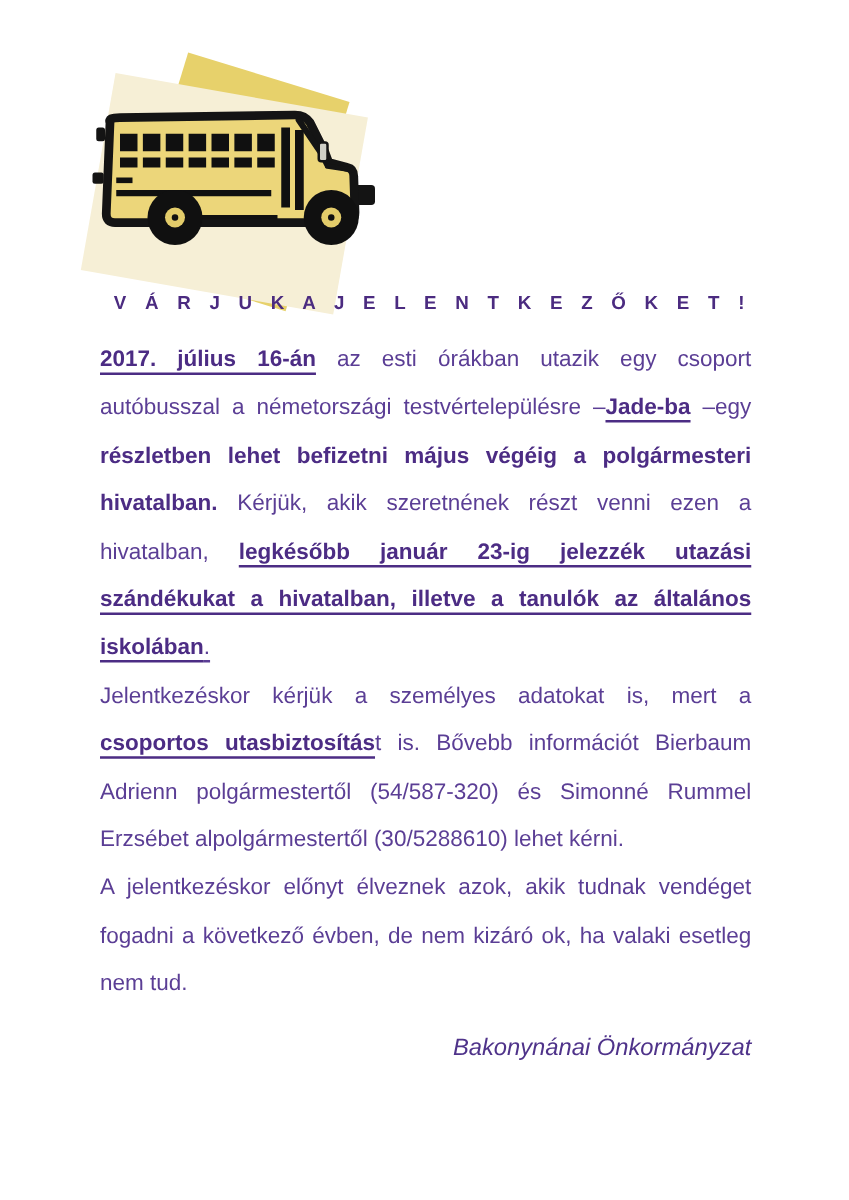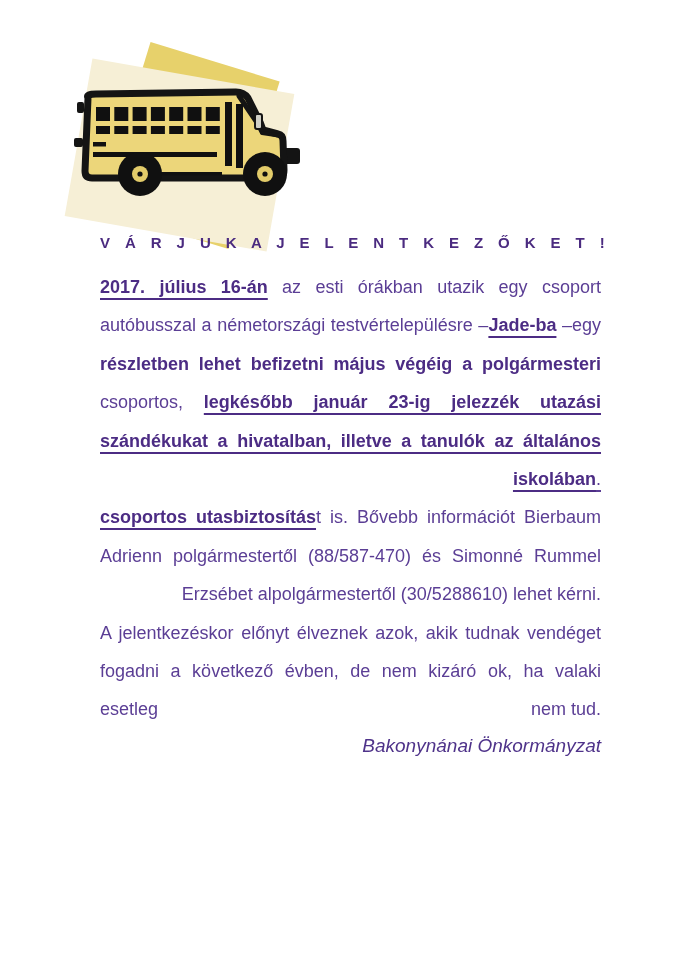--- a/index.html
+++ b/index.html
@@ -38,56 +38,56 @@
   .bus-svg {
     position: absolute;
     left: 12px; top: 56px;
     z-index: 3;
   }
 
   
   .content {
     position: relative;
     z-index: 4;
-    padding: 0 78px 0 100px;
+    padding: 0 78px 0 80px;
     color: #5b3e95;
   }
   .headline {
     margin-top: 231px;
     line-height: 24px;
     font-size: 15px;
     font-weight: 700;
     letter-spacing: 5.4px;
     text-align: right;
     color: #4b2b80;
     white-space: nowrap;
   }
   .body-lines { margin-top: 13px; }
   .line {
     height: 38.4px;
     line-height: 38.4px;
     font-size: 18px;
-    text-align: right;
+    text-align: left;
     overflow: visible;
   }
   .line.just {
     text-align: justify;
     text-align-last: justify;
   }
   .line span { white-space: normal; }
   .b { font-weight: 700; color: #4c2c84; }
   .u {
     text-decoration: underline;
     text-decoration-thickness: 2px;
     text-underline-offset: 5px;
     text-decoration-color: #4c2c84;
   }
   span.u:not(.b) { text-decoration-color: #5b3e95; }
   .signature {
-    margin-top: 1px;
+    margin-top: 18px;
     line-height: 32px;
     font-size: 19px;
     font-style: italic;
     text-align: right;
     color: #4f338a;
   }
 </style>
 </head>
 <body>
 
@@ -144,25 +144,27 @@
       <circle cx="193" cy="88" r="2.6" fill="#101010"></circle>
     </svg>
   </div>
 
   <div class="content">
     <div class="headline">V Á R J U K   A   J E L E N T K E Z Ő K E T !</div>
     <div class="body-lines">
         <div class="line just"><span class="b u">2017. július 16-án</span><span> az esti órákban utazik egy csoport</span></div>
         <div class="line just"><span>autóbusszal a németországi testvértelepülésre –</span><span class="b u">Jade-ba</span><span> –egy</span></div>
         <div class="line just"><span class="b">részletben lehet befizetni május végéig a polgármesteri</span></div>
-        <div class="line just"><span>csoportos, </span><span class="b u">legkésőbb január 23-ig jelezzék utazási</span></div>
+        <div class="line just"><span class="b">hivatalban.</span><span> Kérjük, akik szeretnének részt venni ezen a</span></div>
+        <div class="line just"><span>hivatalban, </span><span class="b u">legkésőbb január 23-ig jelezzék utazási</span></div>
         <div class="line just"><span class="b u">szándékukat a hivatalban, illetve a tanulók az általános</span></div>
         <div class="line"><span class="b u">iskolában</span><span class="u">.</span></div>
+        <div class="line just"><span>Jelentkezéskor kérjük a személyes adatokat is, mert a</span></div>
         <div class="line just"><span class="b u">csoportos utasbiztosítás</span><span>t is. Bővebb információt Bierbaum</span></div>
-        <div class="line just"><span>Adrienn polgármestertől (88/587-470) és Simonné Rummel</span></div>
+        <div class="line just"><span>Adrienn polgármestertől (54/587-320) és Simonné Rummel</span></div>
         <div class="line"><span>Erzsébet alpolgármestertől (30/5288610) lehet kérni.</span></div>
         <div class="line just"><span>A jelentkezéskor előnyt élveznek azok, akik tudnak vendéget</span></div>
         <div class="line just"><span>fogadni a következő évben, de nem kizáró ok, ha valaki esetleg</span></div>
         <div class="line"><span>nem tud.</span></div>
       </div>
     <div class="signature">Bakonynánai Önkormányzat</div>
   </div>
 
 </div>
 

